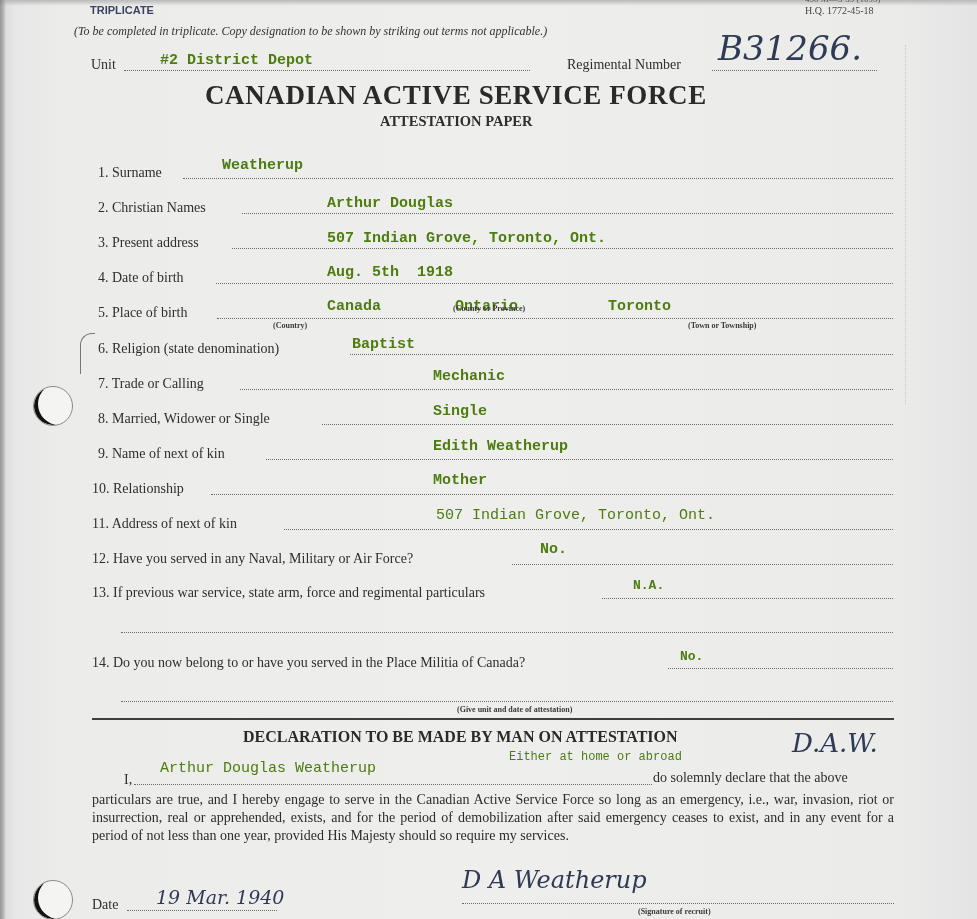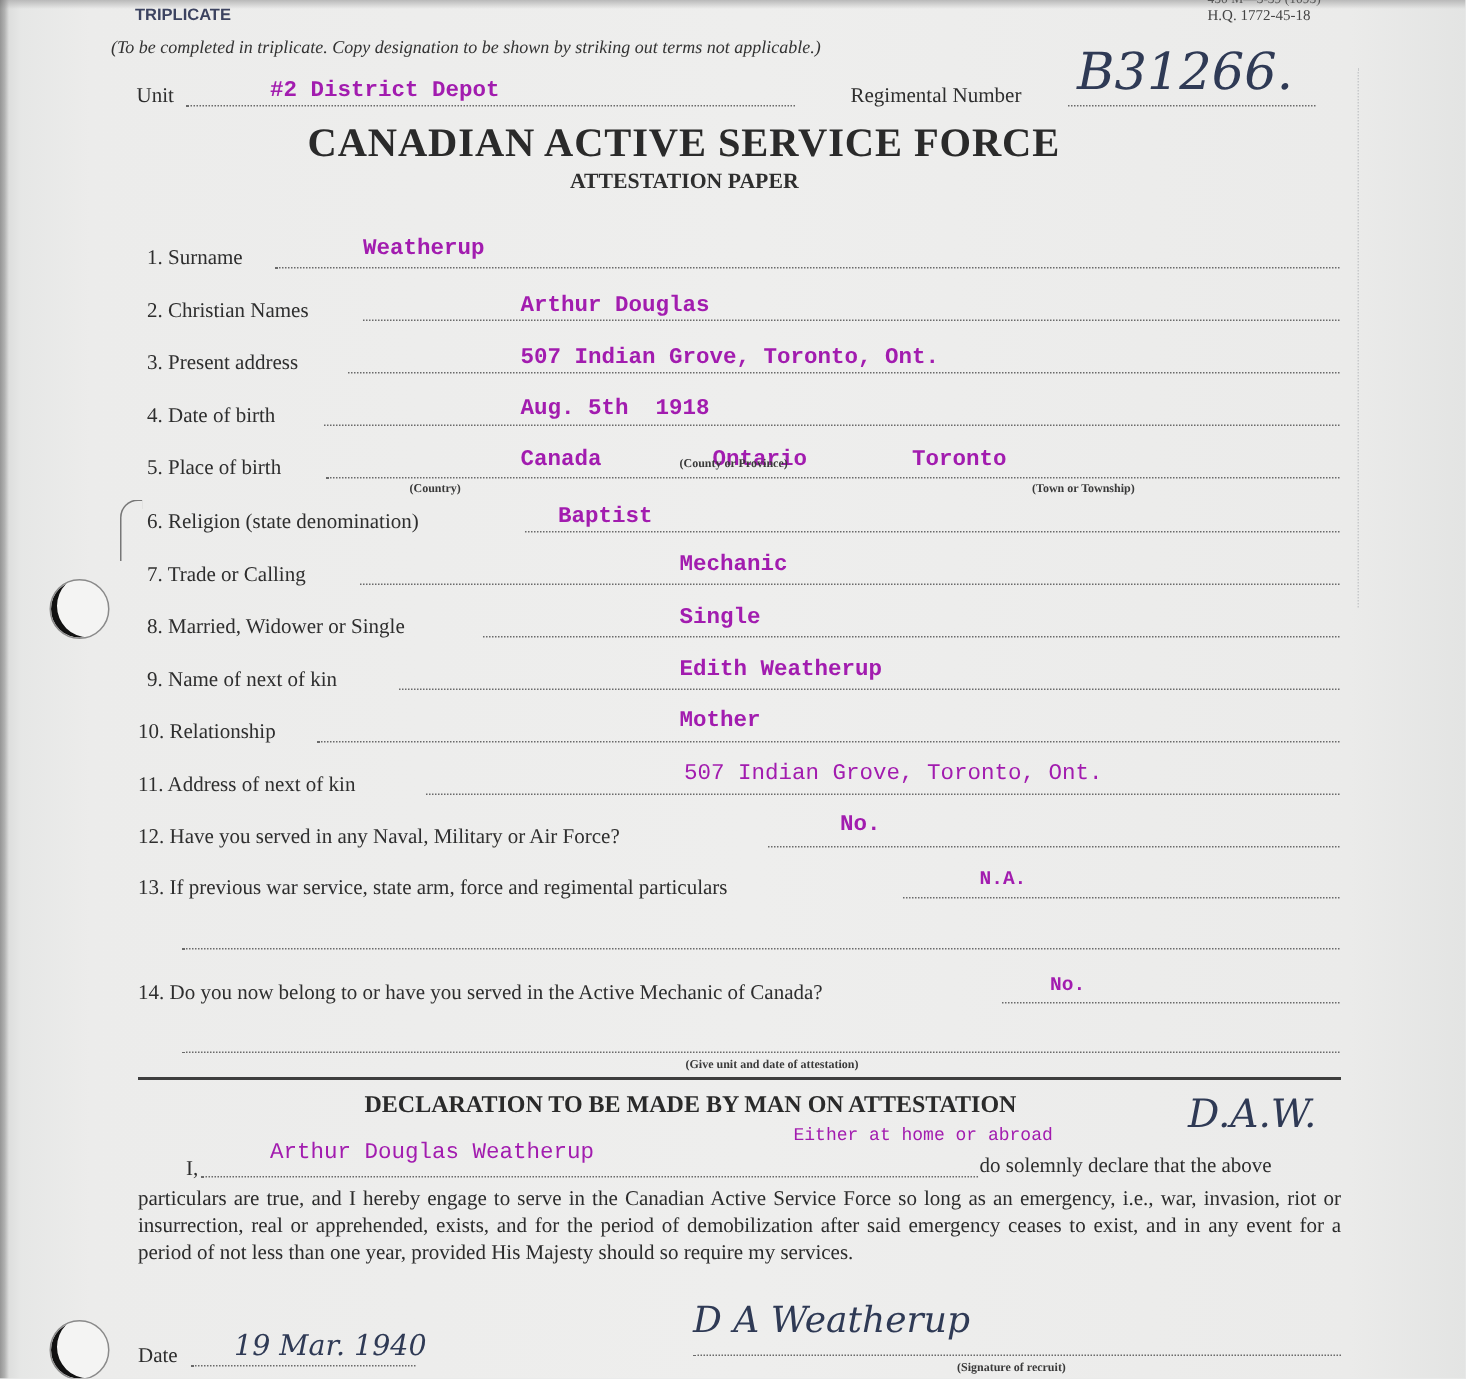--- a/index.html
+++ b/index.html
@@ -25,21 +25,21 @@
       position: absolute; left: 0; top: 0; width: 977px; height: 6px;
       background: linear-gradient(180deg, #b9b9b9, rgba(0,0,0,0));
     }
     .bleed-v {
       position: absolute; left: 905px; top: 45px; width: 1px; height: 360px;
       border-left: 1px dotted #c8c9cb;
     }
     .abs { position: absolute; white-space: nowrap; }
     .typed {
       font-family: "Liberation Mono", "DejaVu Sans Mono", monospace;
-      font-weight: bold; color: #a21caf; font-size: 15px; margin-left: 20px;
+      font-weight: bold; color: #4d7c0f; font-size: 15px;
     }
     .label { font-size: 14px; color: #2e2e2e; }
     .dots {
       position: absolute; height: 0; border-bottom: 1.5px dotted #6a6a6a;
     }
     .small { font-size: 8px; font-weight: bold; color: #3a3a3a; padding-left: 10px; }
     .hand {
       font-family: "DejaVu Serif", serif; font-style: italic;
       color: #2f3a55;
     }
@@ -104,21 +104,21 @@
 </div>
 <div class="dots" style="left:216px; top:283px; width:677px;"></div>
 <div class="abs typed" style="left:327px; top:264px; white-space:pre;">Aug. 5th  1918</div>
 
 <div class="abs label" style="left:98px; top:305px;">
   <span>5.</span> <span>Place of birth</span>
 </div>
 <div class="dots" style="left:217px; top:318px; width:676px;"></div>
 <div class="abs typed" style="left:327px; top:298px;">Canada</div>
 <div class="abs typed" style="left:455px; top:298px;">Ontario</div>
-<div class="abs typed" style="left:588px; top:298px;">Toronto</div>
+<div class="abs typed" style="left:608px; top:298px;">Toronto</div>
 <div class="abs small" style="left:263px; top:321px;">(Country)</div>
 <div class="abs small" style="left:443px; top:304px;">(County or Province)</div>
 <div class="abs small" style="left:678px; top:321px;">(Town or Township)</div>
 
 <div class="abs label" style="left:98px; top:341px;">
   <span>6.</span> <span>Religion (state denomination)</span>
 </div>
 <div class="dots" style="left:350px; top:354px; width:543px;"></div>
 <div class="abs typed" style="left:352px; top:336px;">Baptist</div>
 
@@ -159,21 +159,21 @@
 <div class="abs typed" style="left:540px; top:541px;">No.</div>
 
 <div class="abs label" style="left:92px; top:585px;">
   <span>13.</span> <span>If previous war service, state arm, force and regimental particulars</span>
 </div>
 <div class="dots" style="left:602px; top:598px; width:291px;"></div>
 <div class="abs typed" style="left:633px; top:578px; font-size:13px;">N.A.</div>
 <div class="dots" style="left:121px; top:632px; width:772px;"></div>
 
 <div class="abs label" style="left:92px; top:655px;">
-  <span>14.</span> <span>Do you now belong to or have you served in the Active Mechanic of Canada?</span>
+  <span>14.</span> <span>Do you now belong to or have you served in the Place Militia of Canada?</span>
 </div>
 <div class="dots" style="left:668px; top:668px; width:225px;"></div>
 <div class="abs typed" style="left:680px; top:649px; font-size:13px;">No.</div>
 <div class="dots" style="left:121px; top:701px; width:772px;"></div>
 <div class="abs small" style="left:447px; top:705px;">(Give unit and date of attestation)</div>
 
 <div class="divider"></div>
 
 <div class="abs" style="left:243px; top:728px; font-size:16px; font-weight:bold; color:#2a2a2a;">DECLARATION TO BE MADE BY MAN ON ATTESTATION</div>
 <div class="abs label" style="left:124px; top:772px;">I,</div>

